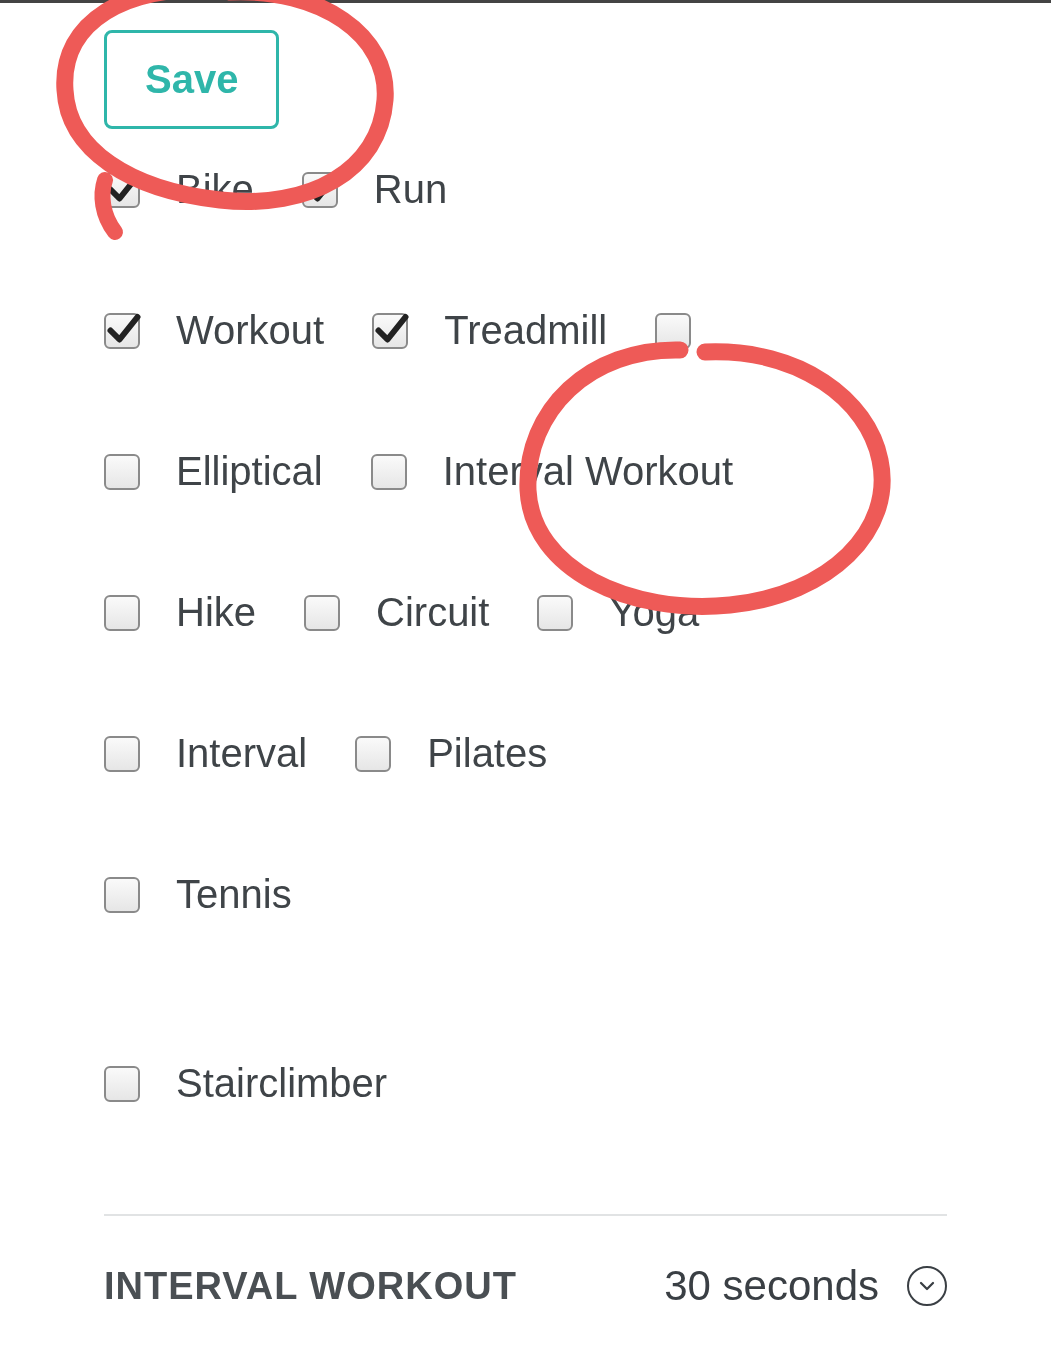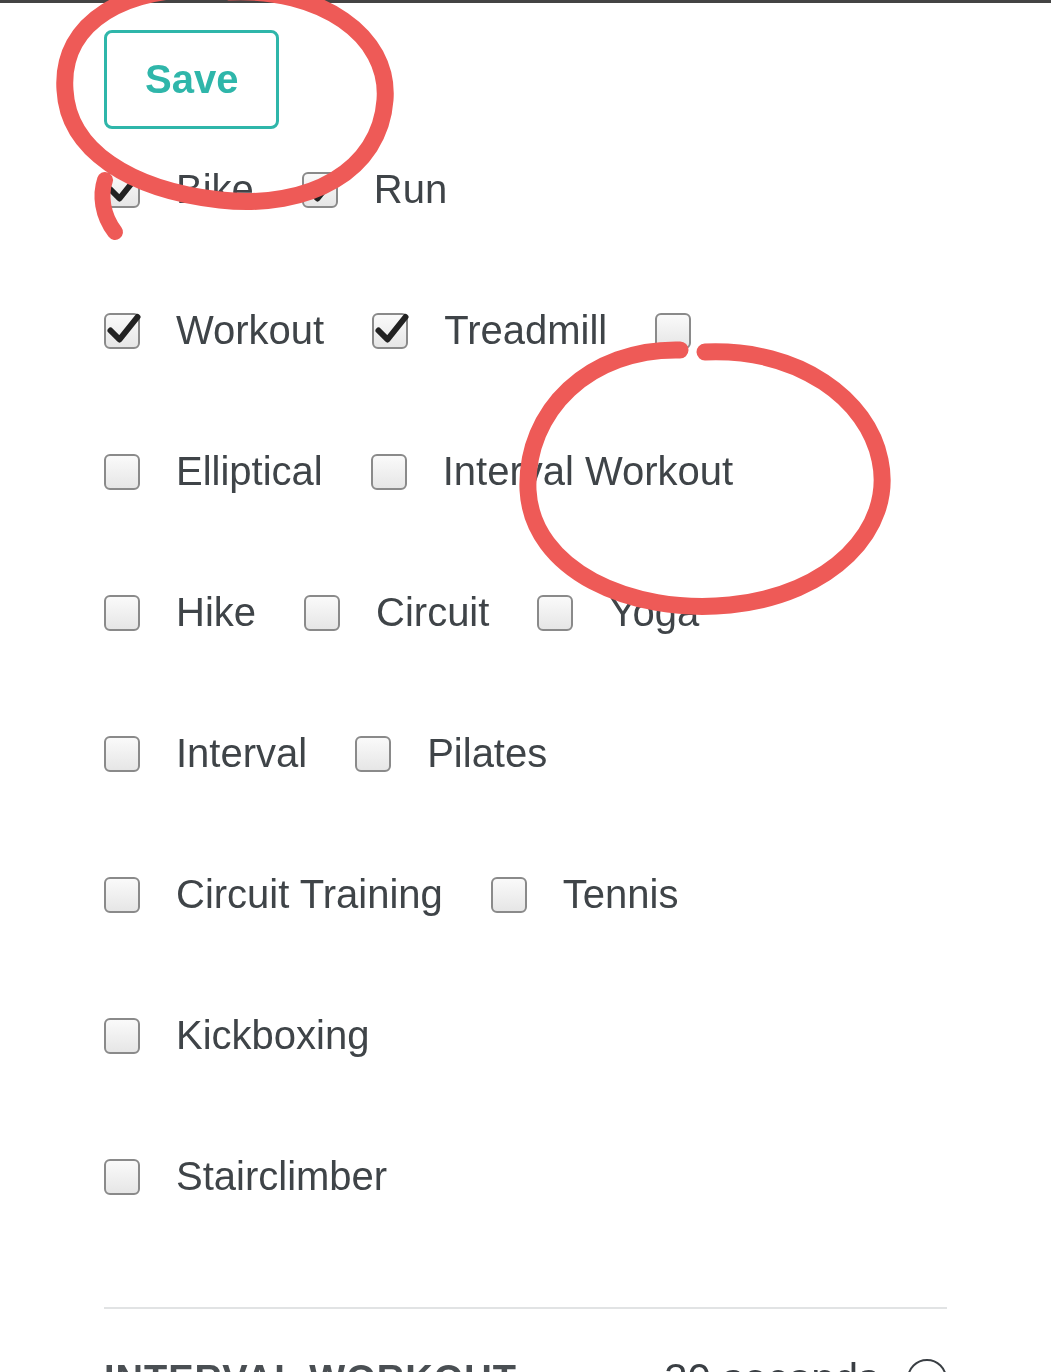--- a/index.html
+++ b/index.html
@@ -198,31 +198,23 @@
         <span class="cb-box"></span>
         <span>Interval</span>
       </label>
       <label class="cb-item">
         <span class="cb-box"></span>
         <span>Pilates</span>
       </label>
       <div class="row-break"></div>
       <label class="cb-item">
         <span class="cb-box"></span>
-        <span>Circuit Training</span>
-      </label>
-      <label class="cb-item">
-        <span class="cb-box"></span>
         <span>Tennis</span>
       </label>
       <div class="row-break"></div>
-      <label class="cb-item">
-        <span class="cb-box"></span>
-        <span>Kickboxing</span>
-      </label>
       <div class="row-break"></div>
       <label class="cb-item">
         <span class="cb-box"></span>
         <span>Stairclimber</span>
       </label>
       <div class="row-break"></div>
     </div>
 
   <hr class="divider">
 

